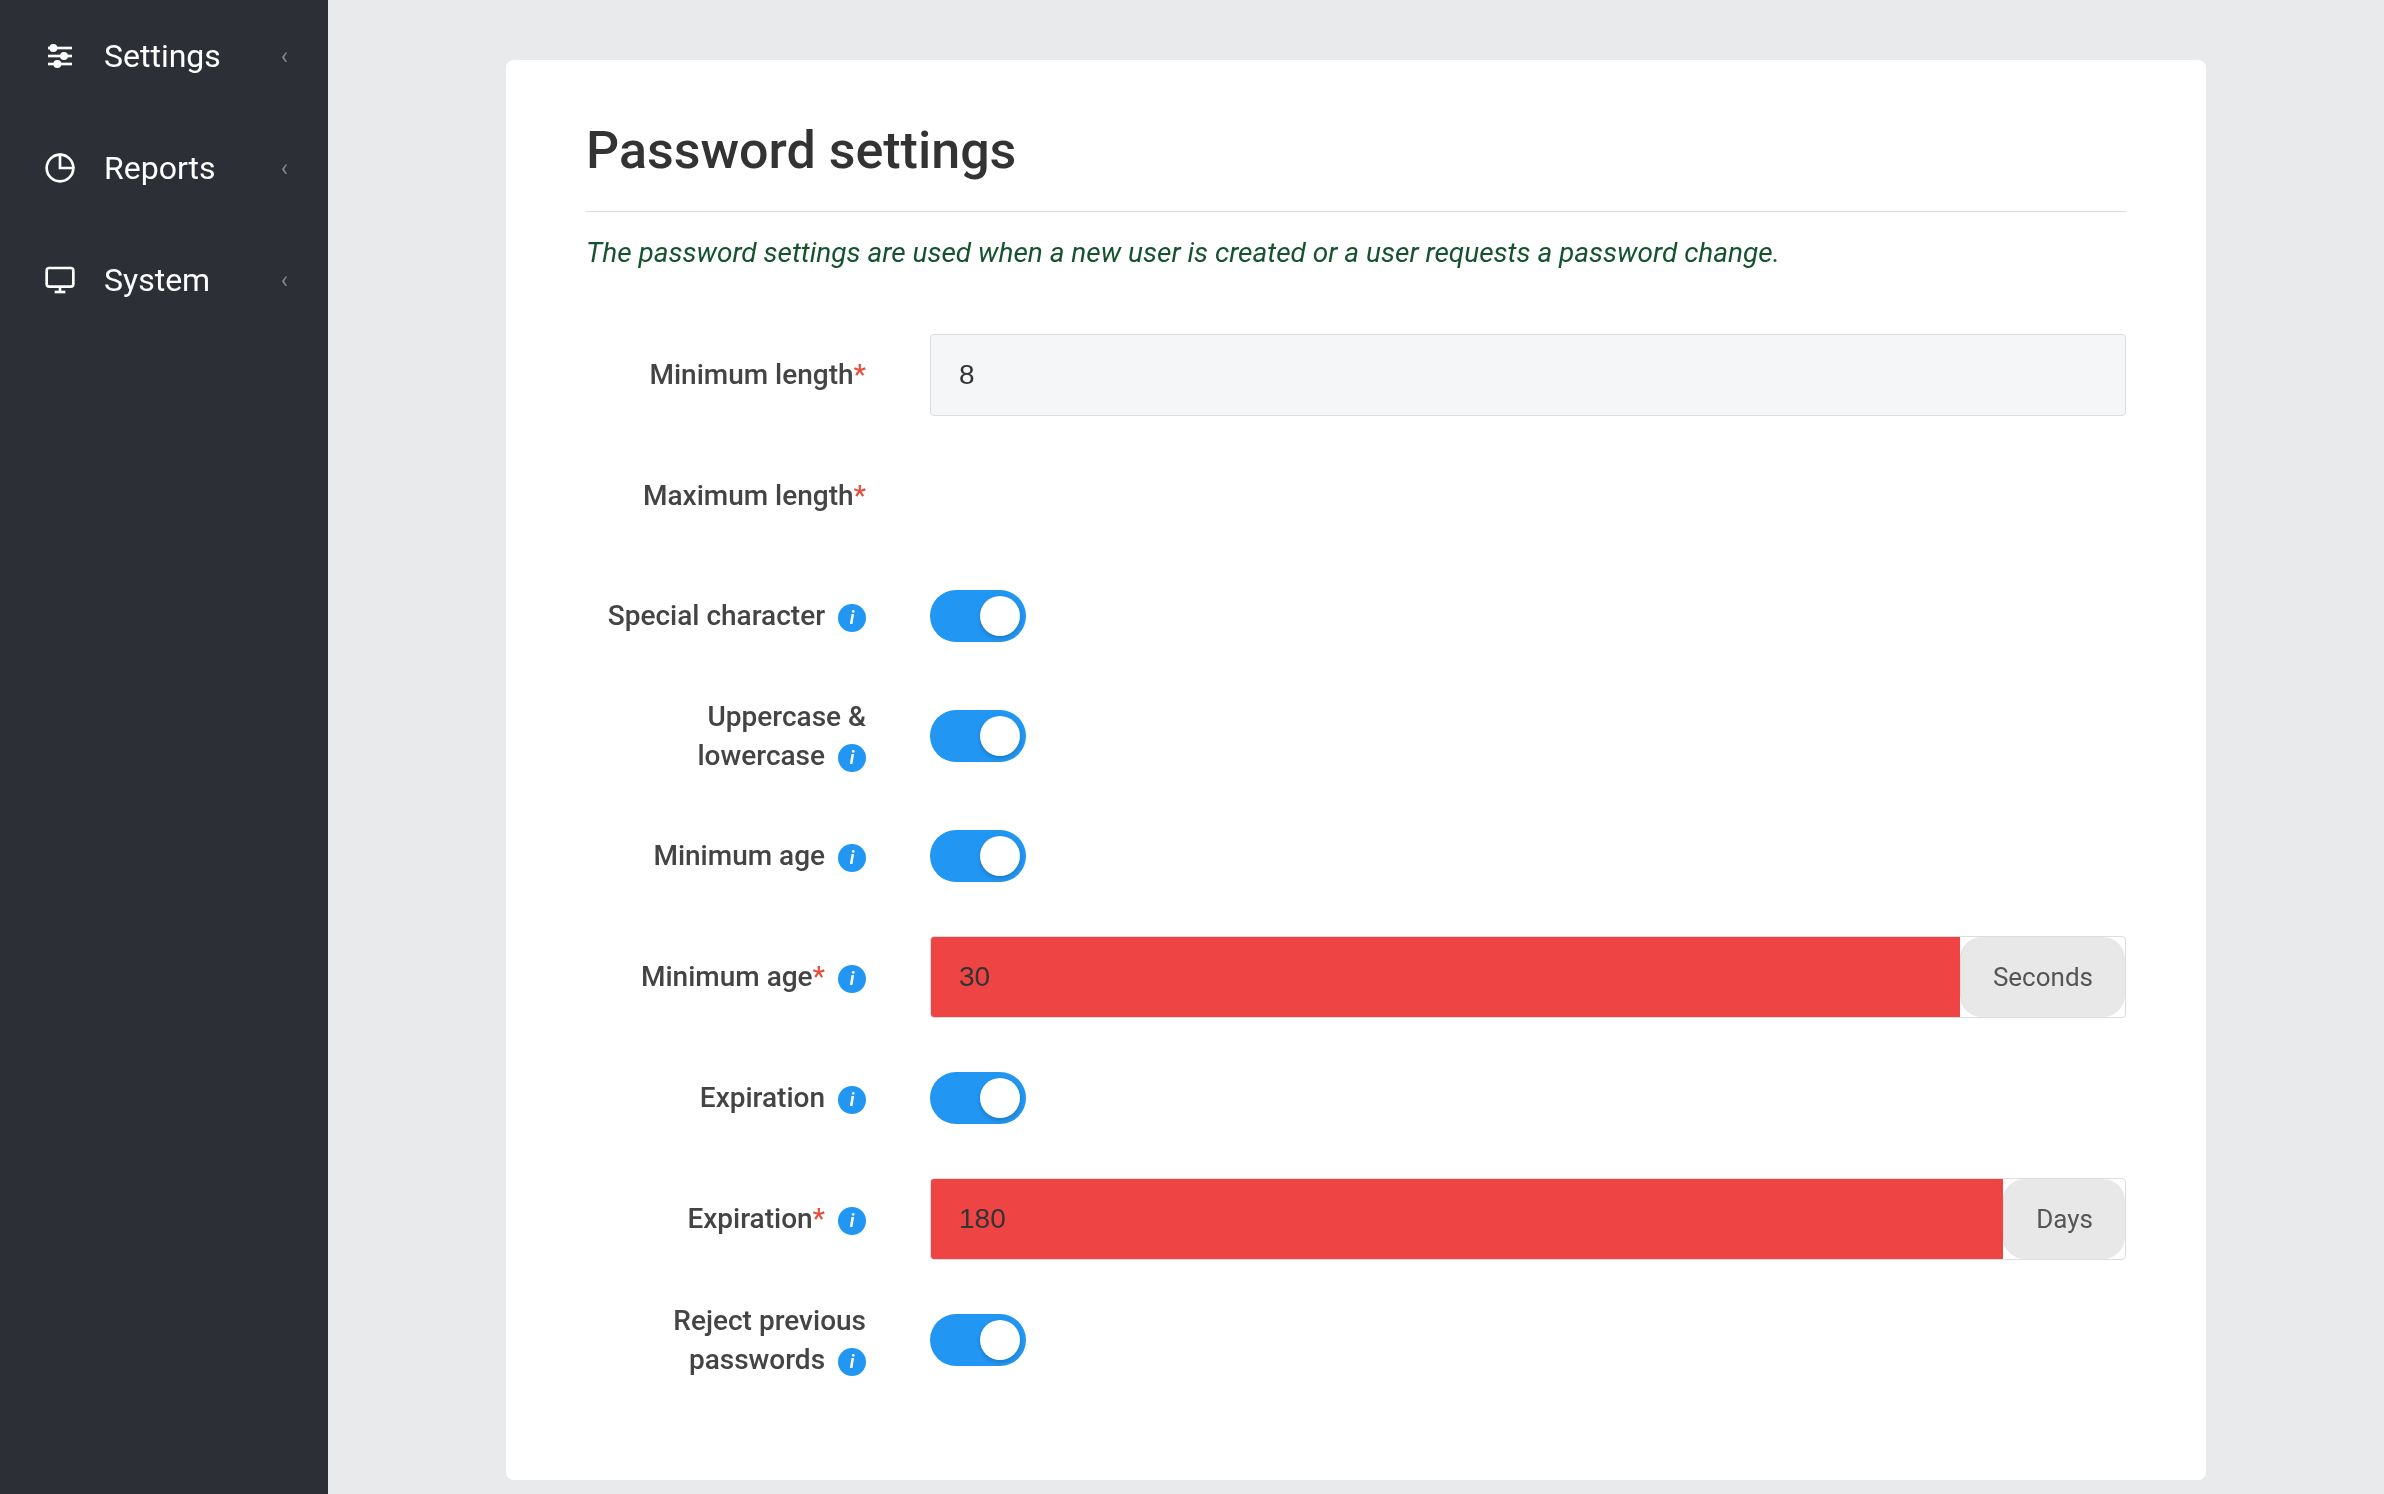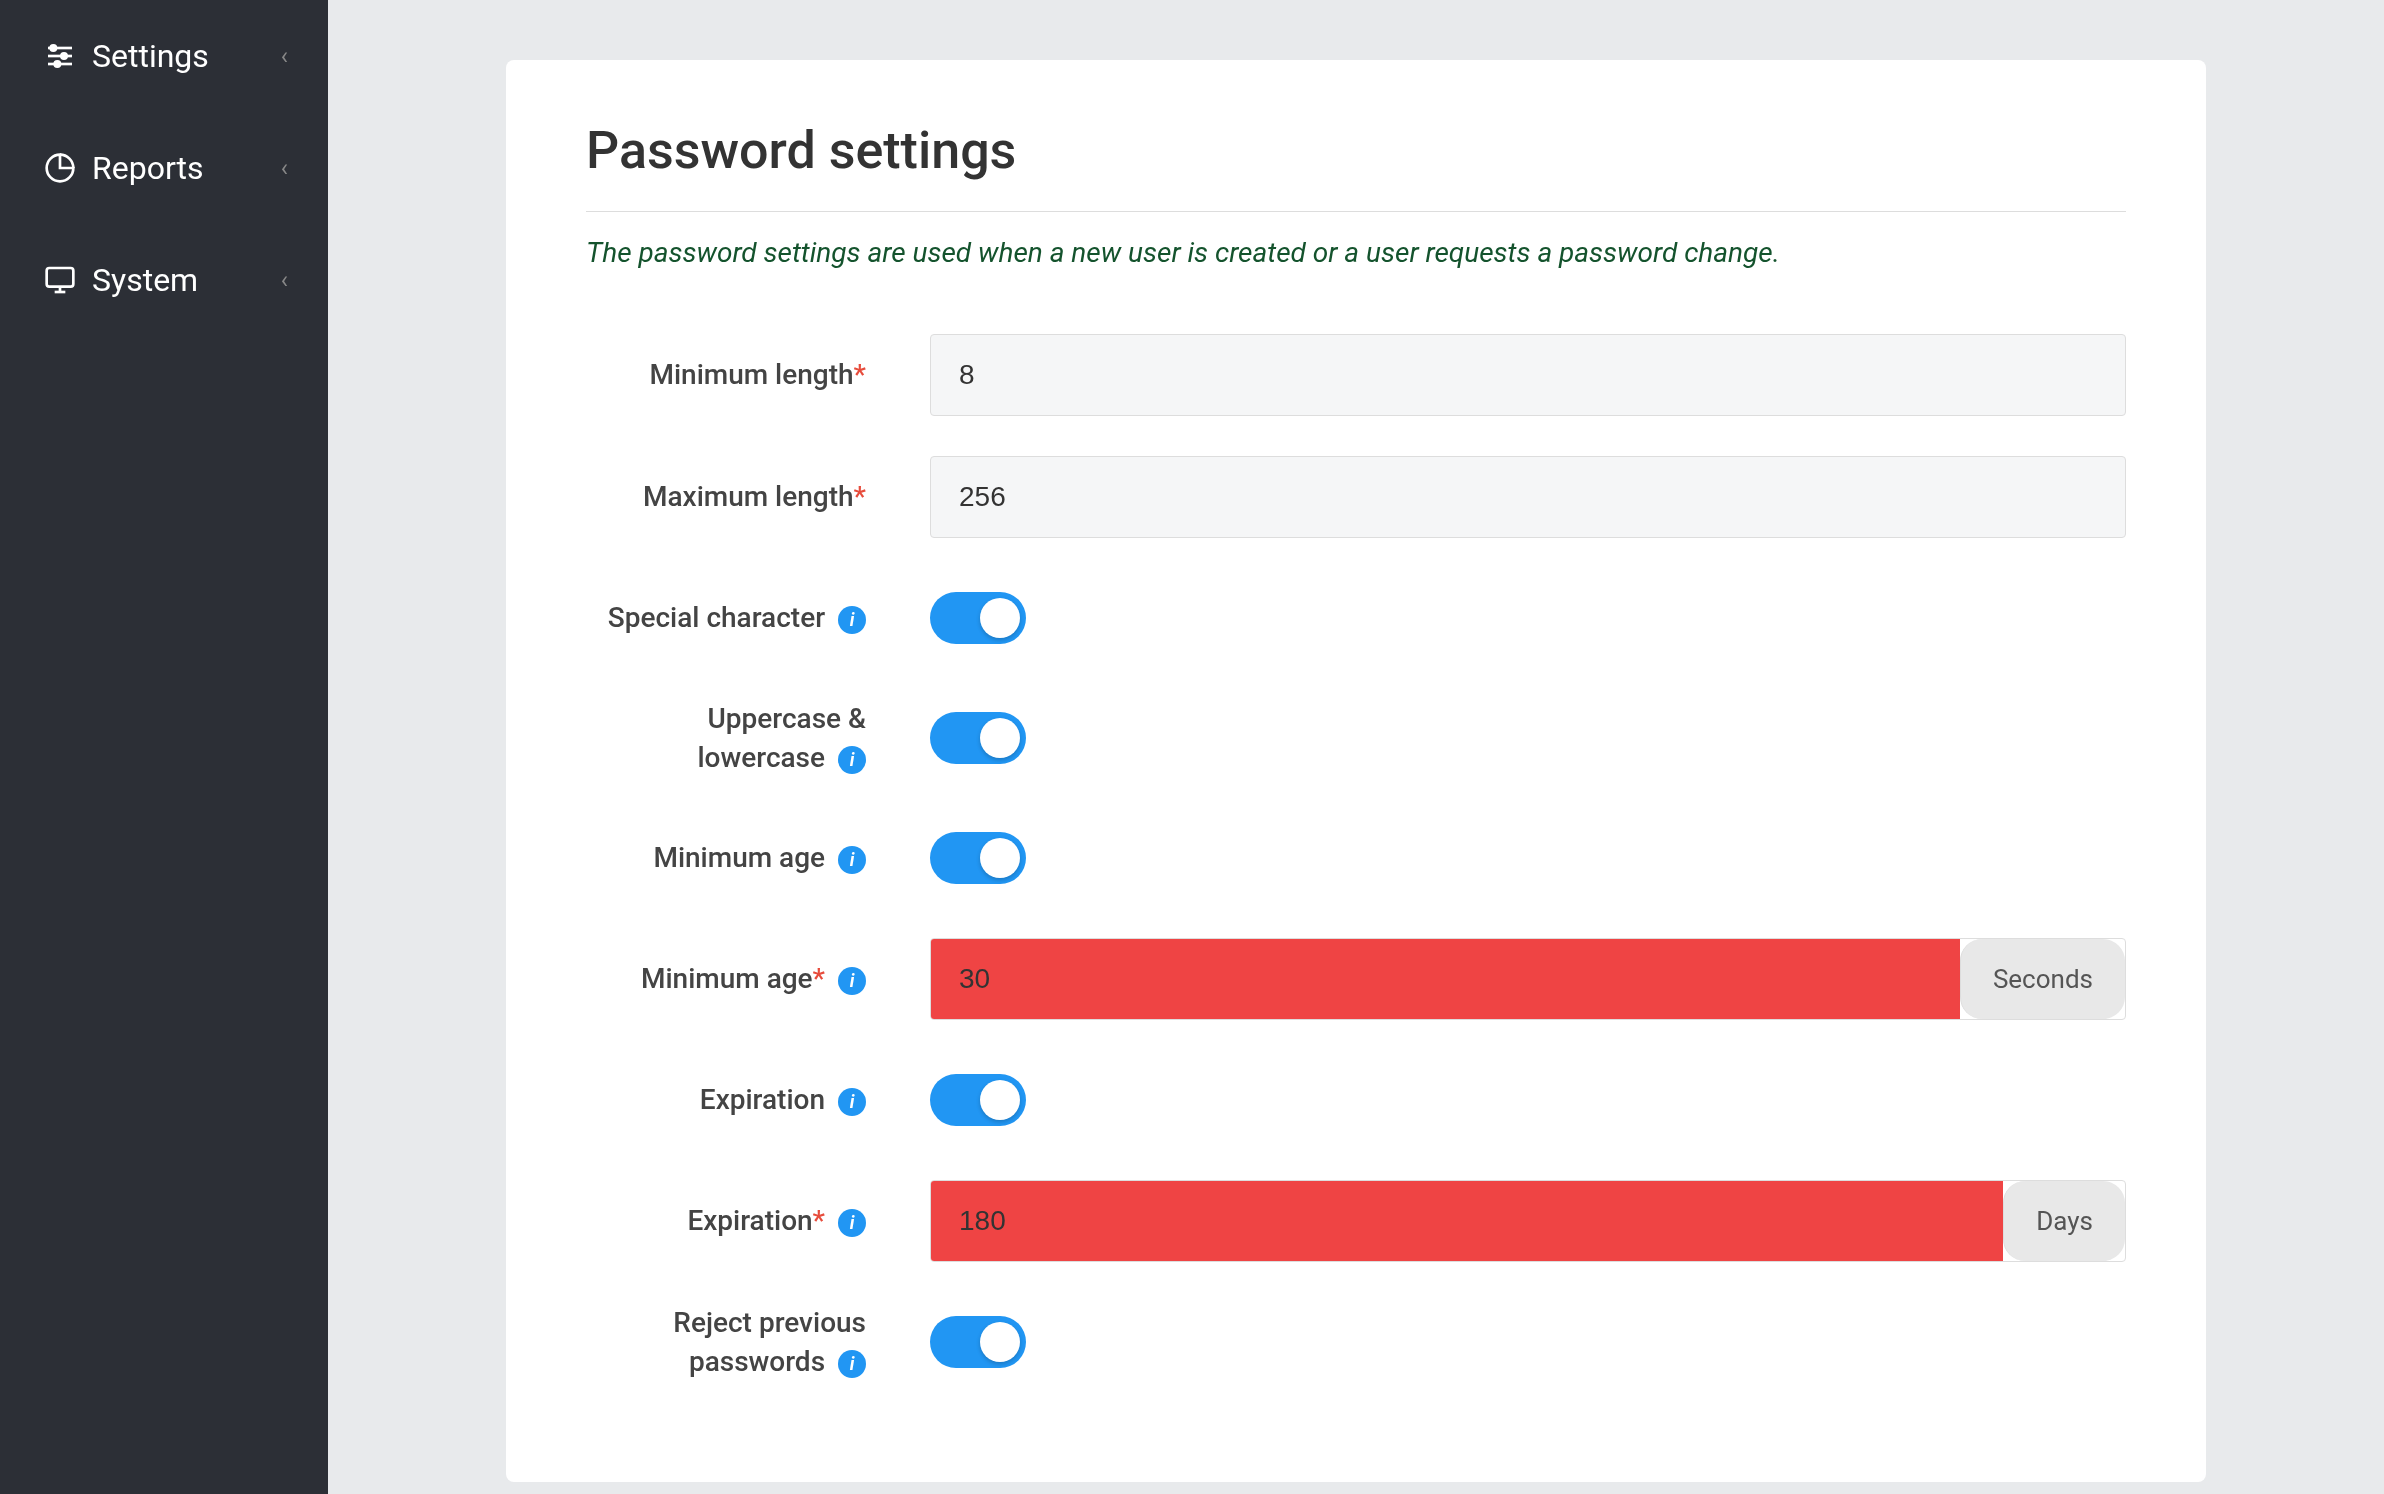--- a/index.html
+++ b/index.html
@@ -25,21 +25,21 @@
       justify-content: space-between;
       padding: 36px 40px;
       color: #fff;
       cursor: pointer;
       font-size: 32px;
       font-weight: 400;
     }
     .sidebar-item-left {
       display: flex;
       align-items: center;
-      gap: 12px;
+      gap: 24px;
     }
     .sidebar-icon {
       width: 40px;
       height: 40px;
       display: flex;
       align-items: center;
       justify-content: center;
       color: #fff;
       font-size: 28px;
     }
@@ -258,23 +258,20 @@
       </label>
       <div class="form-control">
         <input class="text-input" type="text" value="8" style="">
       </div>
     </div>
 
     <div class="form-row">
       <label class="form-label">
         Maximum length<span class="required">*</span>
       </label>
-      <div class="form-control">
-        <input class="text-input" type="text" value="256" style="">
-      </div>
     </div>
 
     <div class="form-row">
       <label class="form-label">
         Special character
         <span class="info-icon">i</span>
       </label>
       <div class="form-control">
         <div class="toggle-switch">
           <div class="toggle-slider on"></div>

